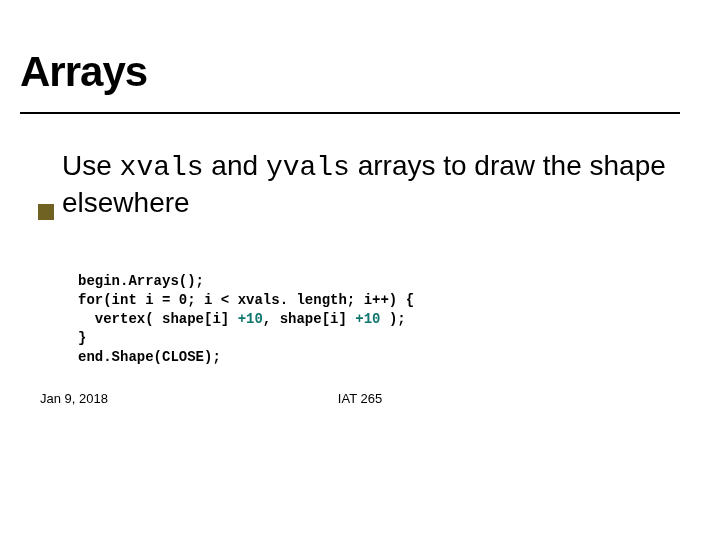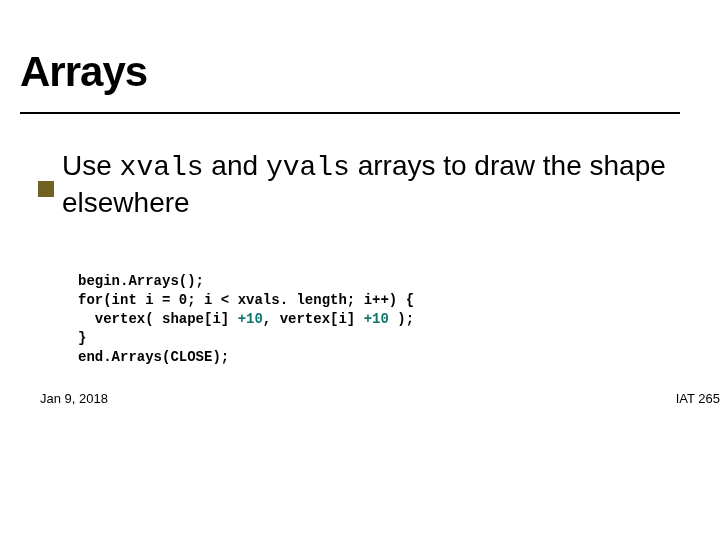--- a/index.html
+++ b/index.html
@@ -40,21 +40,21 @@
     position: absolute;
     top: 148px;
     left: 38px;
     right: 30px;
     font-size: 28px;
     color: #000;
     line-height: 1.25;
   }
   .bullet-row {
     display: flex;
-    align-items: center;
+    align-items: flex-end;
   }
   .bullet-sq {
     width: 16px;
     height: 16px;
     background: #6f6223;
     margin-top: 10px;
     margin-right: 8px;
     flex-shrink: 0;
   }
   .code-inline {
@@ -81,21 +81,21 @@
     font-size: 13px;
     color: #000;
     font-family: Verdana, Geneva, sans-serif;
     margin-top: 36px;
   }
   .footer-center {
     position: absolute;
     bottom: 34px;
     left: 0;
     right: 0;
-    text-align: right;
+    text-align: center;
     font-size: 13px;
     color: #000;
     font-family: Verdana, Geneva, sans-serif;
   }
 </style>
 </head>
 <body>
 
 <div class="slide">
   <div class="title">Arrays</div>
@@ -105,19 +105,19 @@
     <div class="bullet-row">
       <div class="bullet-sq"></div>
       <div>
         <span>Use </span><span class="code-inline">xvals</span><span> and </span><span class="code-inline">yvals</span><span> arrays to draw the shape elsewhere</span>
       </div>
     </div>
   </div>
 
   <div class="code-block"><span>begin.Arrays();</span>
 <span>for(int i = 0; i &lt; xvals. length; i++) {</span>
-<span>  vertex( shape[i] </span><span class="hl">+10</span><span>, vertex[i] </span><span class="hl">+10</span><span> );</span>
+<span>  vertex( shape[i] </span><span class="hl">+10</span><span>, shape[i] </span><span class="hl">+10</span><span> );</span>
 <span>}</span>
-<span>end.Arrays(CLOSE);</span></div>
+<span>end.Shape(CLOSE);</span></div>
 
   <div class="footer-left">Jan 9, 2018</div>
   <div class="footer-center">IAT 265</div>
 </div>
 
 </body></html>

